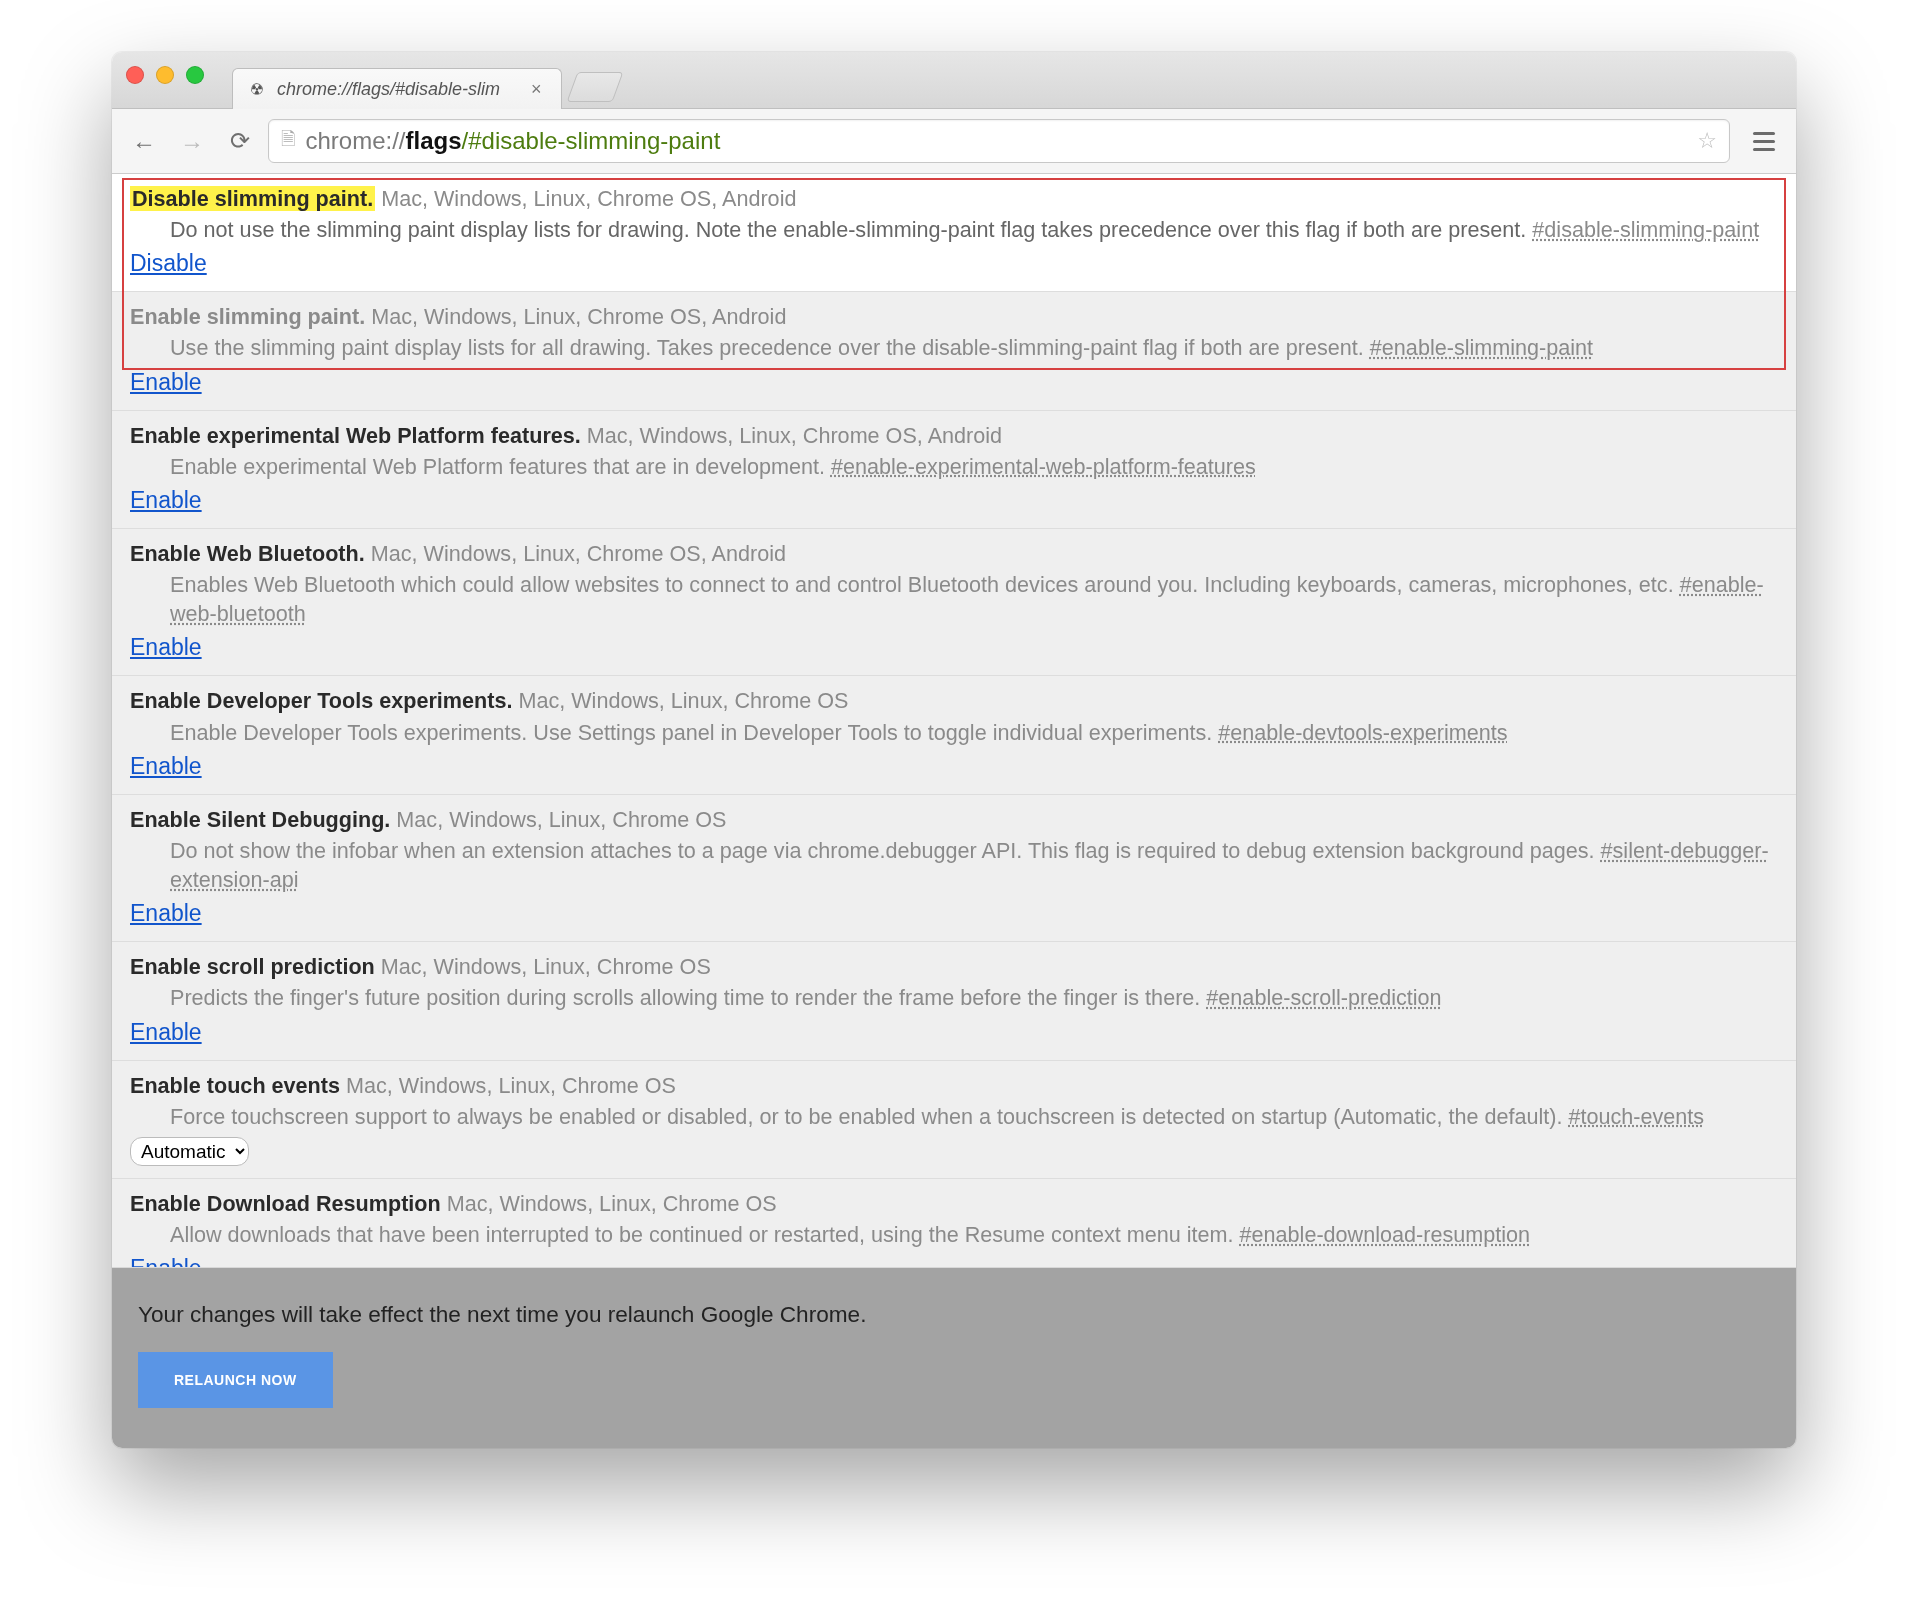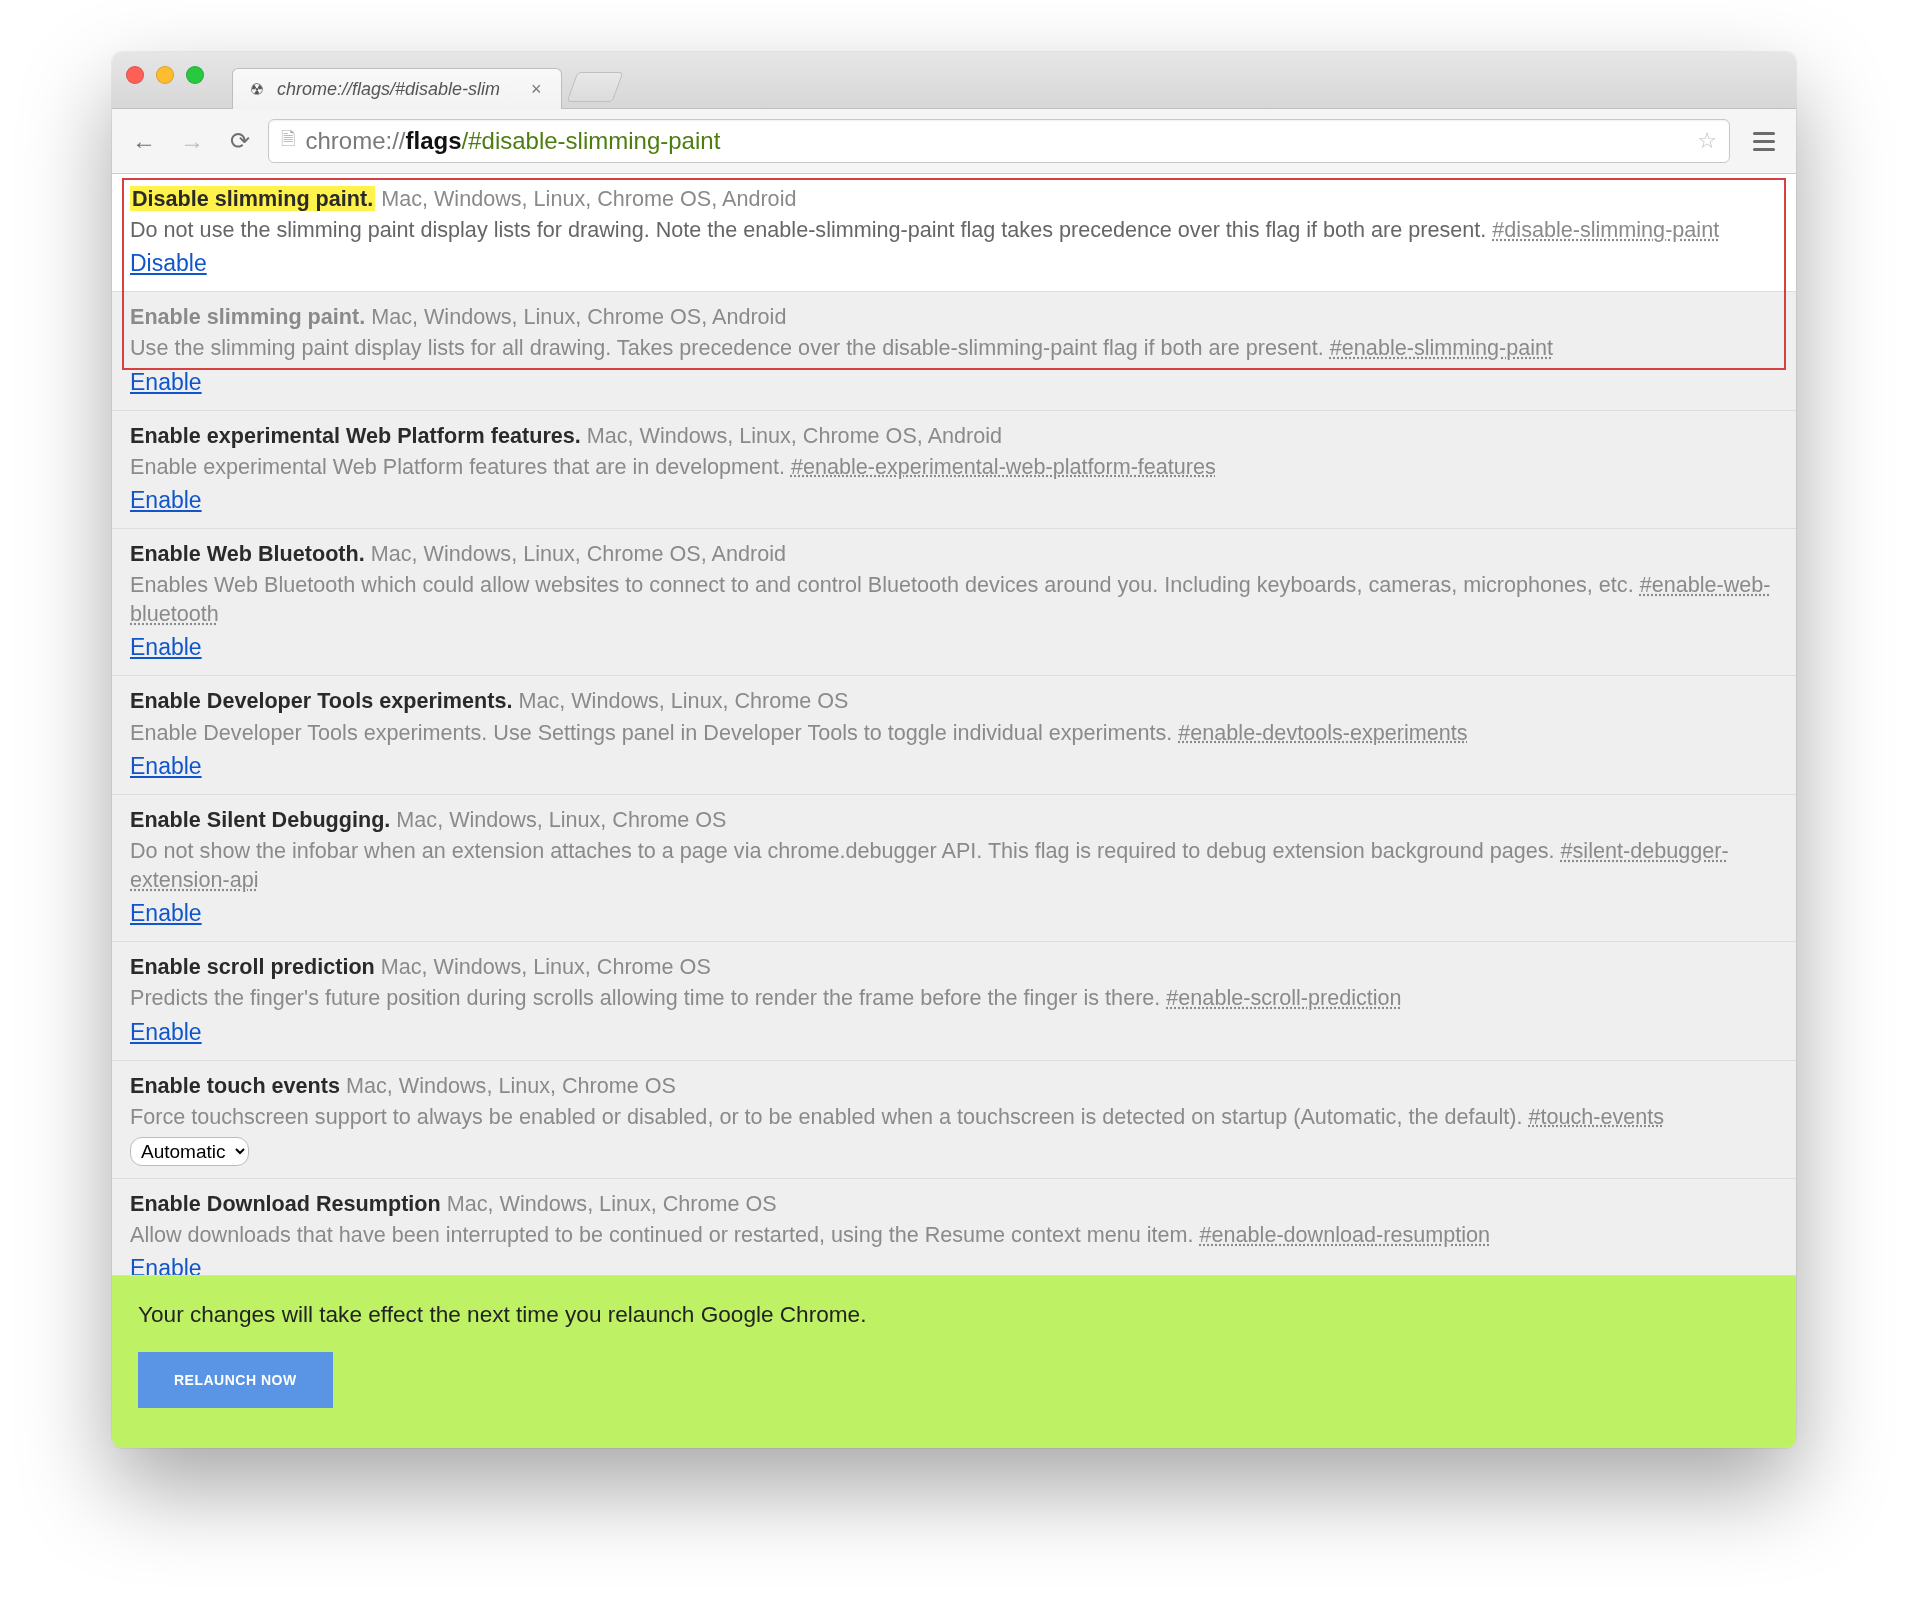--- a/index.html
+++ b/index.html
@@ -174,21 +174,21 @@
     padding: 10px 18px 12px 18px;
     border-bottom: 1px solid #ddd;
     font-size: 21.6px;
     line-height: 1.35;
   }
   .flag.active { background:#fff; }
   .flag .title-line { margin-bottom: 2px; }
   .flag .name { font-weight: 700; color:#2a2a2a; }
   .flag .name.dim { color:#8a8a8a; }
   .flag .platforms { color:#8a8a8a; font-weight: 400; }
-  .flag .desc { color:#8a8a8a; }
+  .flag .desc { color:#8a8a8a;margin-left:40px; }
   .flag.active .desc { color:#666; }
   .flag .hash, .flag .hash:visited {
     color:#8a8a8a;
     text-decoration: underline dotted;
     border-bottom: none;
   }
   .flag .action {
     display: inline-block;
     margin-top: 4px;
     color:#1155cc;
@@ -199,23 +199,23 @@
     margin-top: 6px;
     font-size: 19px;
     padding: 2px 6px;
     background:#fff;
     border:1px solid #bbb;
     border-radius:12px;
   }
   .flag .hl { background: #fff24a; padding: 0 2px; }
   
   .footer {
-    background:#bef264;
+    background:#a3a3a3;
     border-top: 1px solid #d8d8d8;
-    padding: 26px 26px 40px 26px;
+    padding: 34px 26px 40px 26px;
     box-shadow: 0 -4px 14px rgba(0,0,0,0.08);
   }
   .footer .msg {
     font-size: 22.6px;
     color:#222;
     margin-bottom: 24px;
   }
   .relaunch-btn {
     display: inline-block;
     background:#5a95e5;

